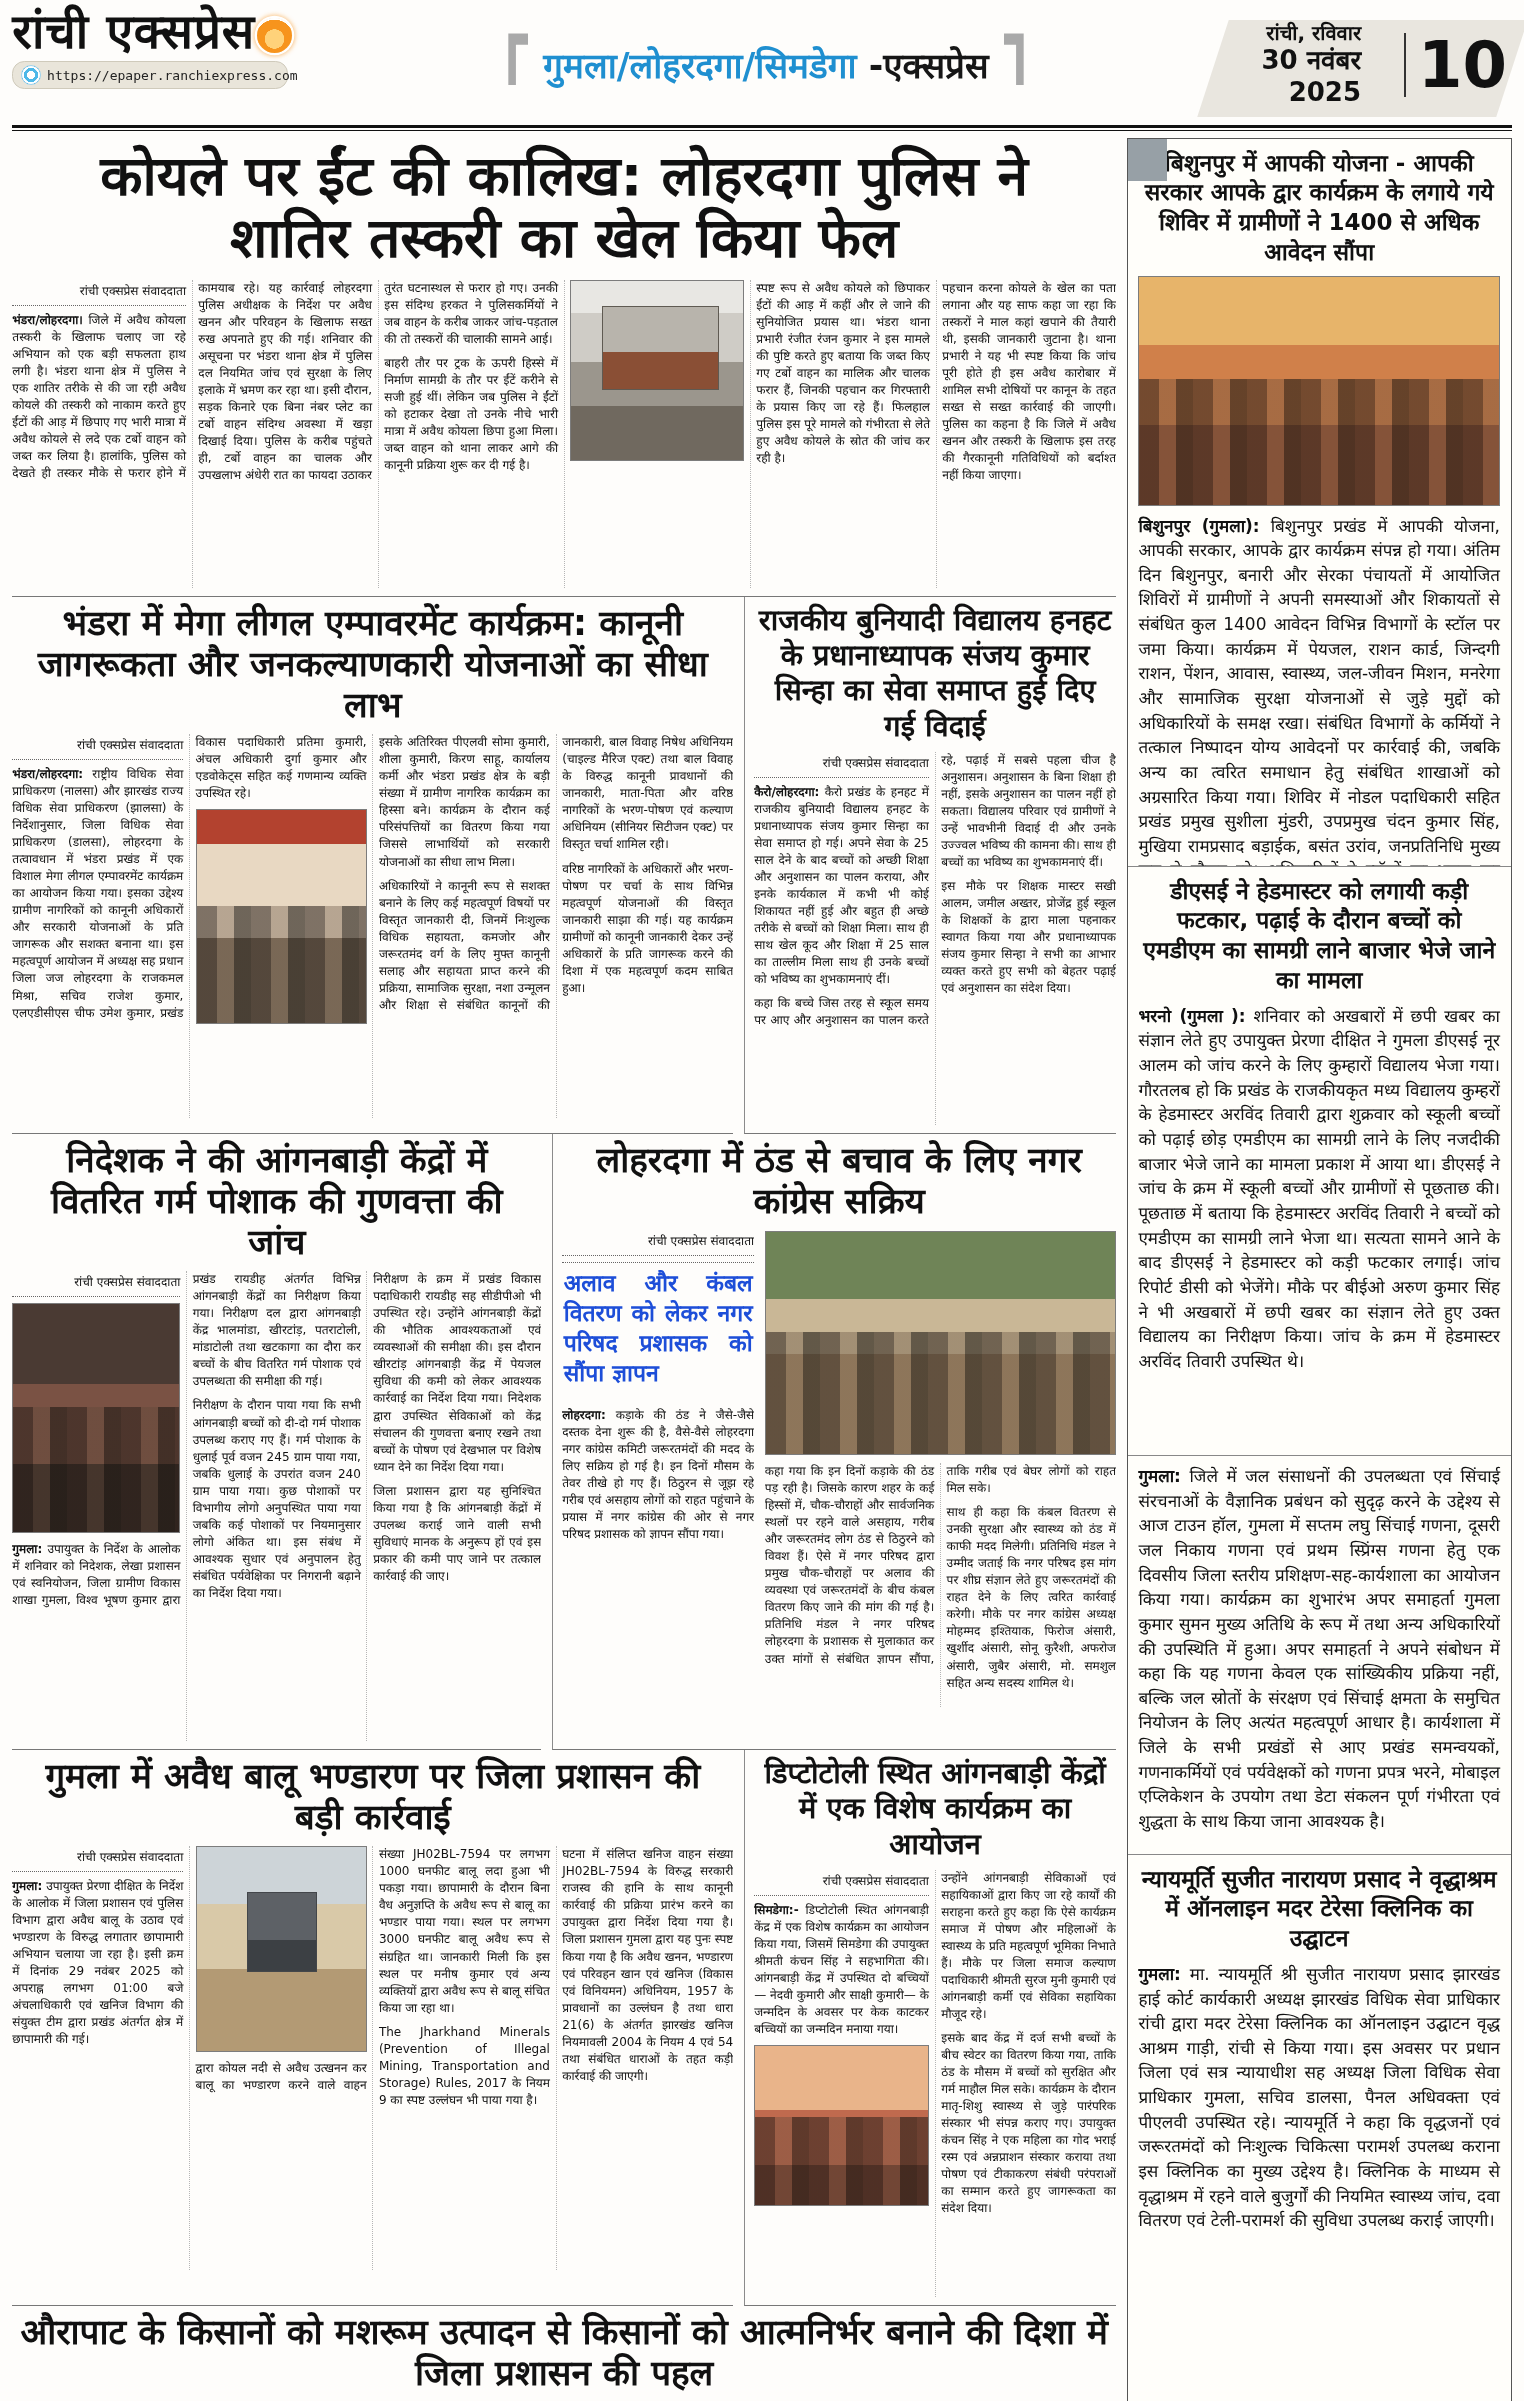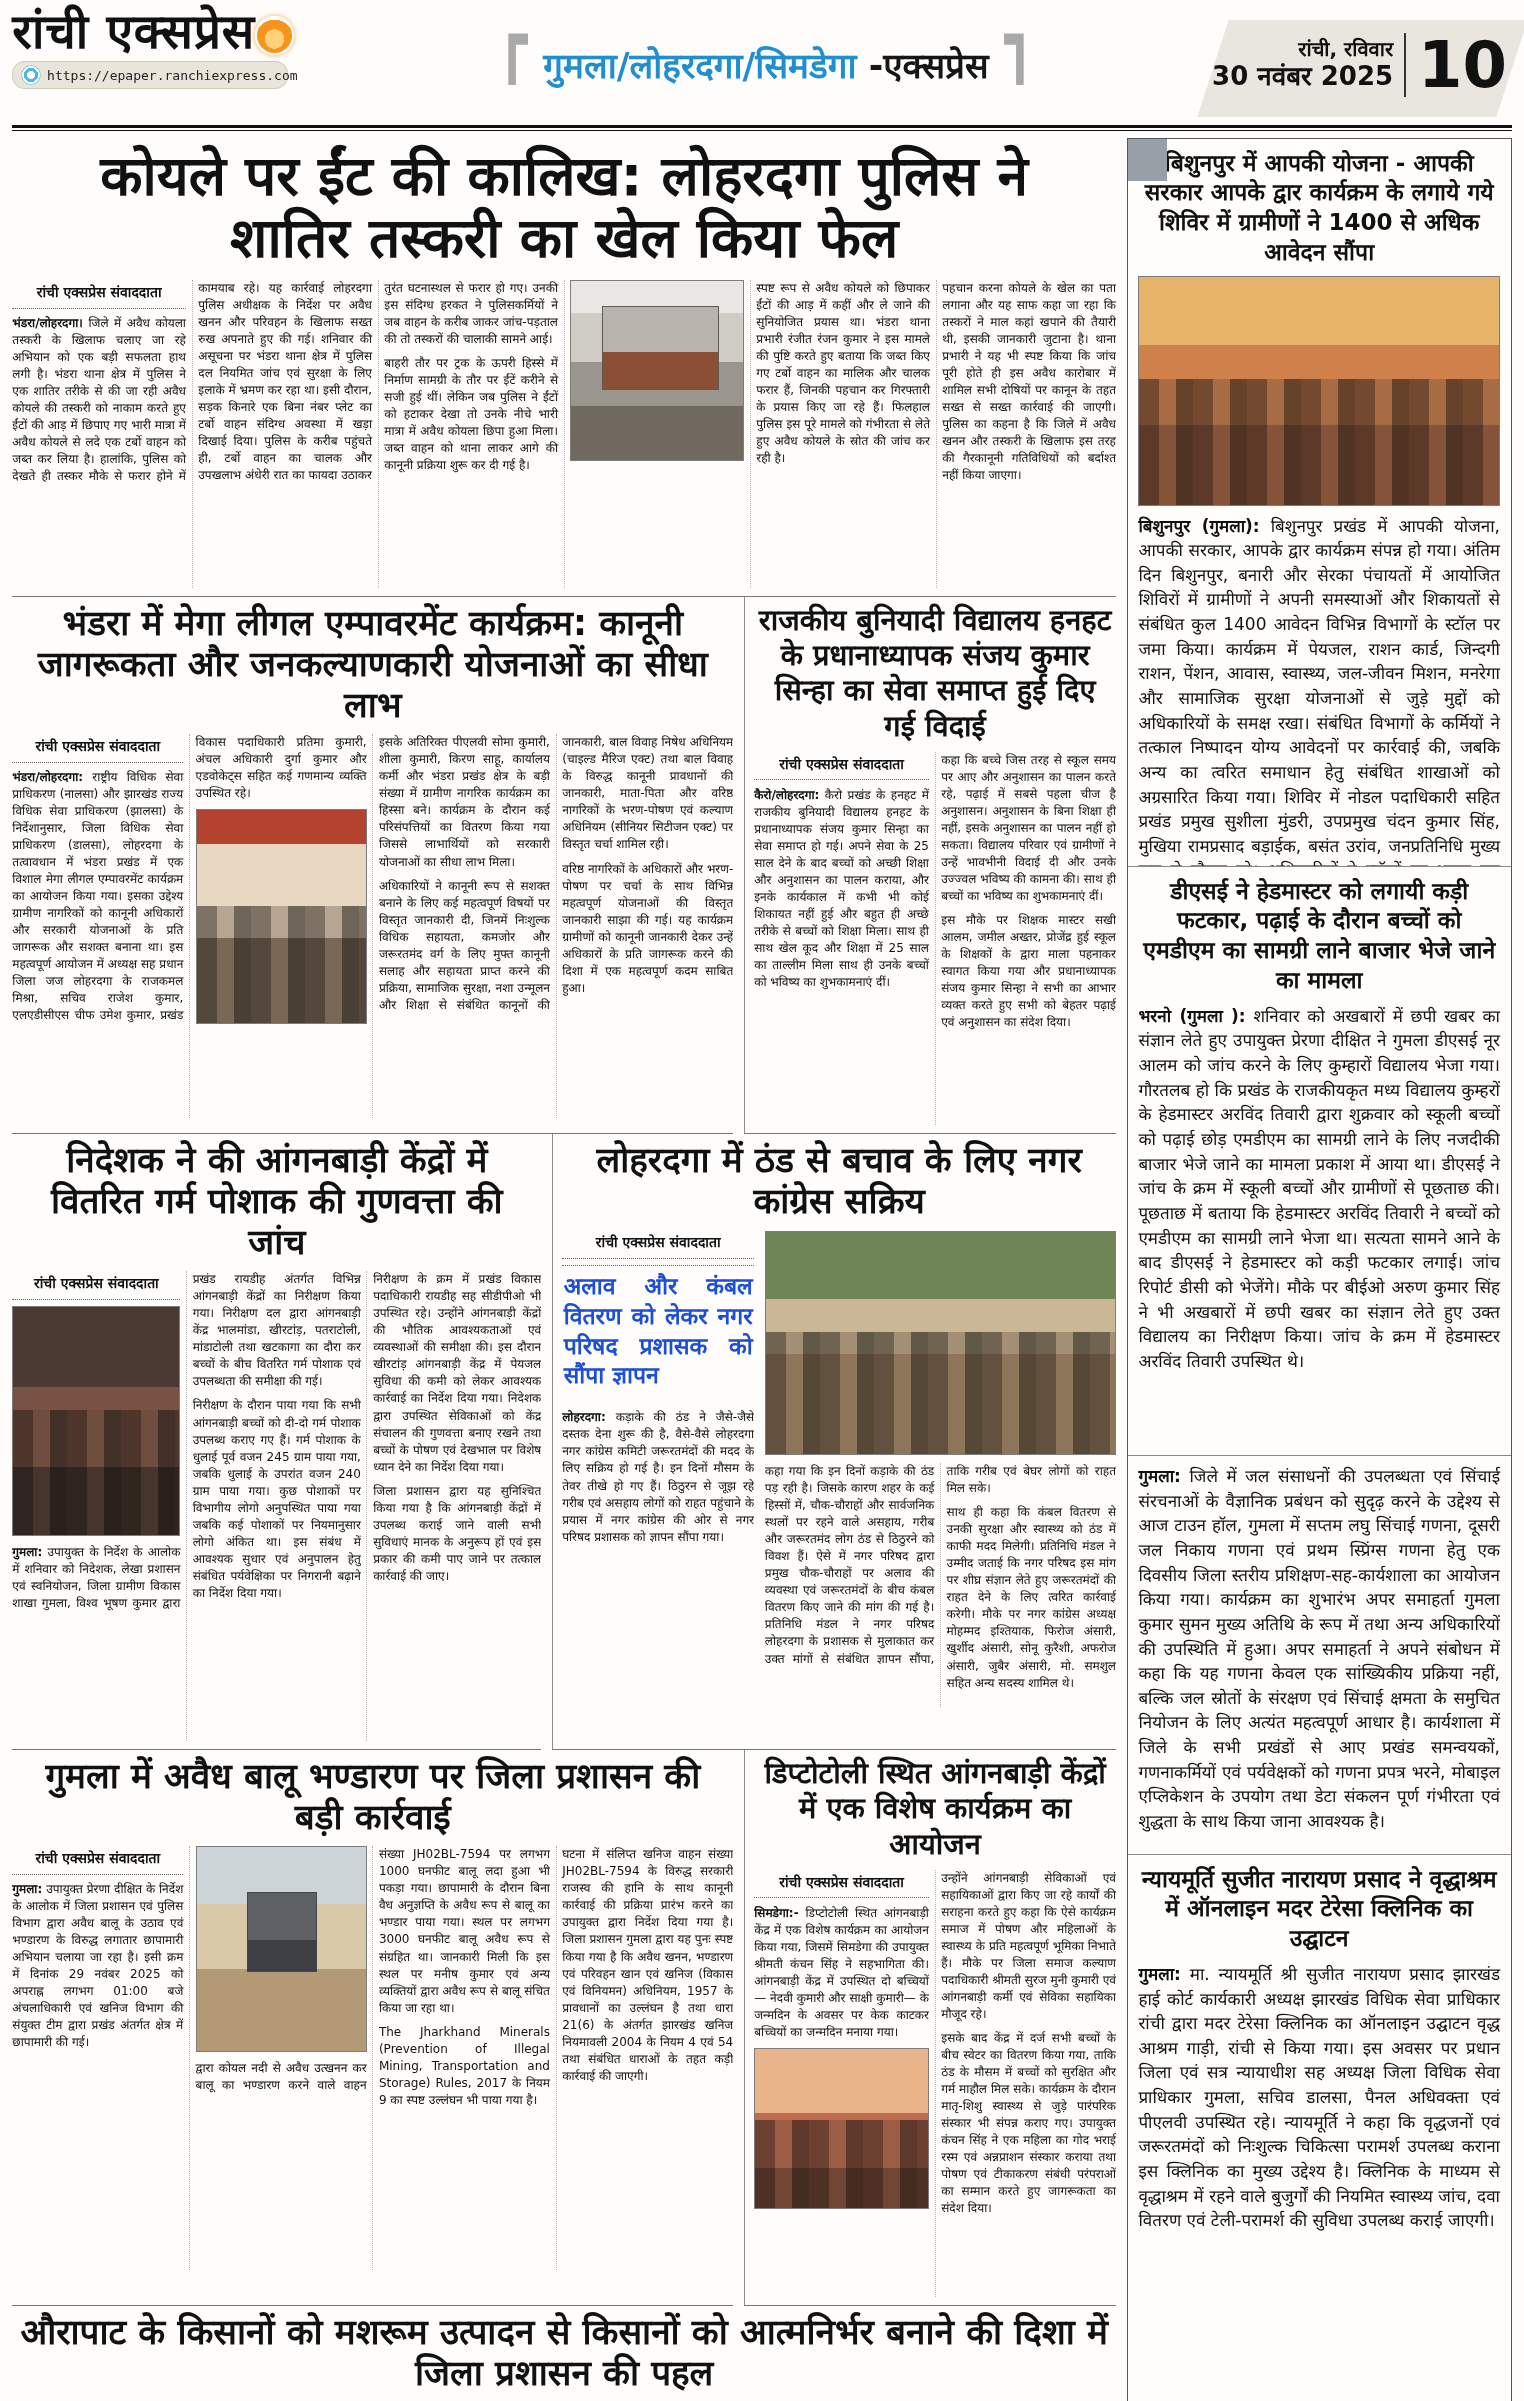--- a/index.html
+++ b/index.html
@@ -21,35 +21,35 @@
     font-size:13px; color:#222; }
   .hand-icon { width:20px; height:20px; border-radius:50%; flex:0 0 20px;
     background:radial-gradient(circle, #fff 0 30%, #4db8e8 31% 55%, #fff 56% 70%, #2d9fd8 71%); border:0.8px solid #9ed4ee; }
   .edition-banner { flex:1; display:flex; align-items:center; justify-content:center; position:relative; }
   .edition-inner { position:relative; padding:7.7px 35px; font-size:35px; font-weight:bold; white-space:nowrap; }
   .edition-inner::before, .edition-inner::after { content:""; position:absolute; top:0; bottom:10.7px; width:20px; background:#a9a9a9; }
   .edition-inner::before { left:0; clip-path:polygon(0 0,100% 0,100% 22%,38% 22%,38% 100%,0 100%); }
   .edition-inner::after  { right:0; clip-path:polygon(0 0,100% 0,100% 100%,62% 100%,62% 22%,0 22%); }
   .edition-districts { color:#1f8fd0; }
   .edition-suffix { color:#161616; }
-  .date-box { width:322px; position:relative; display:flex; align-items:center; justify-content:flex-end; }
+  .date-box { width:322px; position:relative; display:flex; align-items:center; justify-content:flex-end;gap:32px; }
   .date-bg { position:absolute; inset:14px 0 6.1px 23px; background:#e9e6df; transform:skewX(-18deg); }
   .date-text { position:relative; text-align:right; font-weight:bold; line-height:1.2; padding-right:10.7px; }
   .city-day { font-size:20px; }
   .date-line { font-size:26px; }
   .page-num { position:relative; font-size:64px; font-weight:bold; padding:0 4.6px 0 12.3px; border-left:2.3px solid #333; line-height:1; }
   .double-rule { border-top:3.1px solid #111; border-bottom:1.2px solid #111; height:6.1px; margin:1.5px 0 7.7px; }
   
   .layout { display:grid; grid-template-columns:1fr 385px; gap:10.7px; }
   .main { min-width:0; }
   section.story { border-bottom:1.2px solid #777; padding:4.6px 0 7.7px; overflow:hidden; }
   .h-xl { font-size:55px; font-weight:bold; text-align:center; line-height:1.12; margin:3.1px 31px 10.7px; }
   .h-lg { font-size:35px; font-weight:bold; text-align:center; line-height:1.18; margin:1.5px 7.7px 7.7px; }
   .h-md { font-size:29px; font-weight:bold; text-align:center; line-height:1.22; margin:1.5px 4.6px 7.7px; }
-  .byline { font-weight:bold; font-size:14px; text-align:center; padding:3.1px 0 4.6px; border-bottom:1.2px dotted #666; margin-bottom:6.1px; break-inside:avoid; }
+  .byline { font-weight:normal; font-size:12px; text-align:right; padding:3.1px 0 4.6px; border-bottom:1.2px dotted #666; margin-bottom:6.1px; break-inside:avoid; }
   .cols { column-gap:12.3px; column-rule:0.8px dotted #b5b5b5; text-align:justify; font-size:12px; line-height:1.42; overflow:hidden; }
   .cols-6 { columns:6; } .cols-4 { columns:4; } .cols-3 { columns:3; } .cols-2 { columns:2; }
   .cols p { margin:0 0 7px; }
   .dateline { font-weight:bold; }
   .photo { width:100%; border:0.8px solid #7c7c7c; break-inside:avoid; margin:1.5px 0 7.7px; position:relative; overflow:hidden; }
   .crowd::after { content:""; position:absolute; left:0; right:0; bottom:0; height:55%;
      background:repeating-linear-gradient(90deg, rgba(40,30,25,.55) 0 20px, rgba(90,70,55,.35) 20px 37px, rgba(30,25,20,.6) 37px 54px); }
   .ph-truck   { height:181px; background:linear-gradient(180deg,#e8e7e3 0 18%,#cfccc6 18% 45%,#9b968d 45% 70%,#70695f 70%); }
   .ph-truck::before { content:""; position:absolute; left:18%; right:14%; top:14%; height:46%; background:linear-gradient(180deg,#b8b4ac 0 55%,#8a4f35 55%); border:1.5px solid #5f5a52; }
   .ph-event   { height:215px; background:linear-gradient(180deg,#b3422f 0 16%,#e8d8c2 16% 60%,#8a7a66 60%); }

